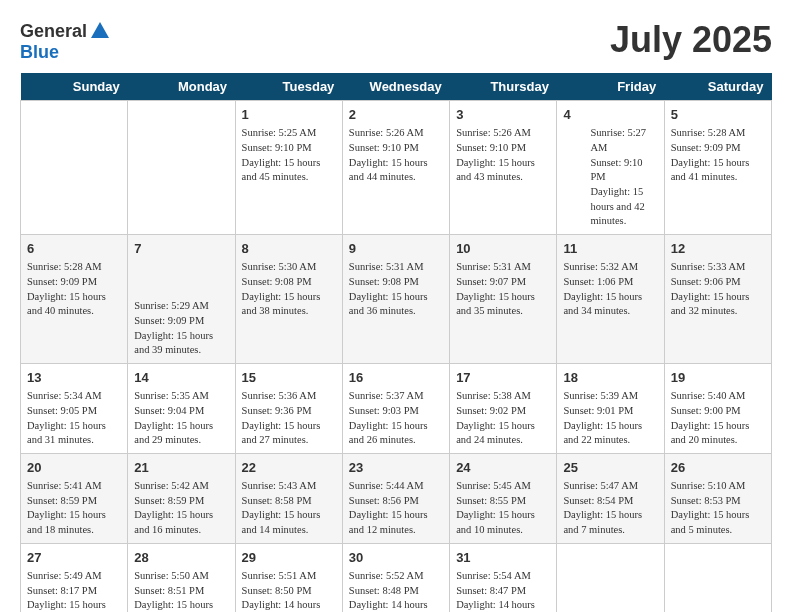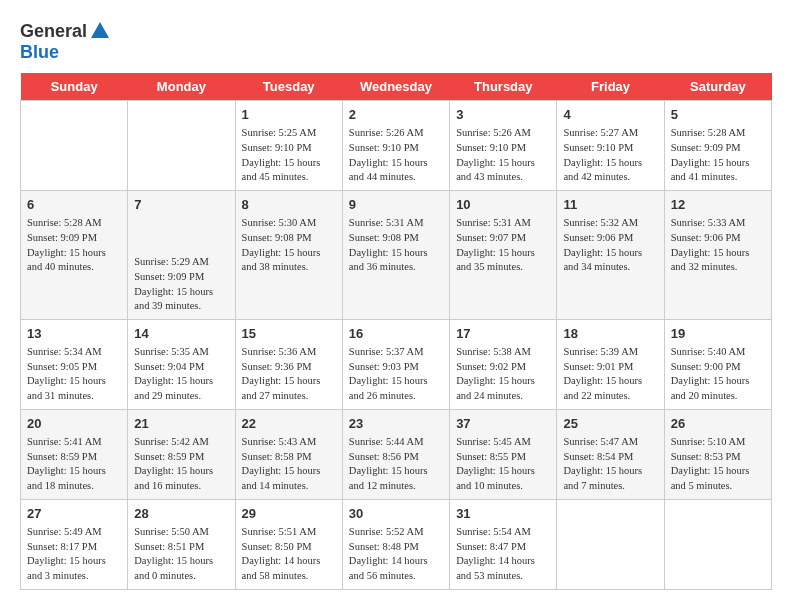--- a/index.html
+++ b/index.html
@@ -34,23 +34,23 @@
     .location {
       font-size: 16px;
       color: #333;
     }
     .calendar {
       width: 100%;
       border-collapse: collapse;
       font-size: 11px;
     }
     .calendar th {
-      background-color: #ef4444;
+      background-color: #0c4a6e;
       color: #fff;
-      text-align: center;
+      text-align: right;
       padding: 6px 8px;
       font-size: 13px;
       font-weight: bold;
     }
     .calendar td {
       border: 1px solid #ccc;
       vertical-align: top;
       padding: 5px 6px;
       width: calc(100% / 7);
       min-height: 80px;
@@ -84,20 +84,21 @@
       <div style="display:flex; align-items:center;text-align:right;">
         <span class="logo-general" style="font-size:18px; font-weight:bold;">General</span>
         <svg width="22" height="22" viewBox="0 0 22 22" style="margin: 0 2px;">
           <polygon points="11,2 20,18 2,18" fill="#1a6fbd"></polygon>
         </svg>
       </div>
       <span class="logo-blue" style="font-size:18px; font-weight:bold; color:#1a6fbd;">Blue</span>
     </div>
   </div>
   <div class="title-block">
+    <div class="month-title">July 2025</div>
   </div>
 </div>
 
 <table class="calendar">
   <thead>
     <tr>
     <th>Sunday</th>
         <th>Monday</th>
         <th>Tuesday</th>
         <th>Wednesday</th>
@@ -123,21 +124,21 @@
 Daylight: 15 hours and 44 minutes.</div>
         </td>
         <td>
           <span class="day-num">3</span>
           <div class="cell-content" style="white-space: pre-line;">Sunrise: 5:26 AM
 Sunset: 9:10 PM
 Daylight: 15 hours and 43 minutes.</div>
         </td>
         <td>
           <span class="day-num">4</span>
-          <div class="cell-content" style="white-space: pre-line;">Sunrise: 5:27 AM
+          <div class="cell-content" style="white-space: pre-line; margin-left: 27px;">Sunrise: 5:27 AM
 Sunset: 9:10 PM
 Daylight: 15 hours and 42 minutes.</div>
         </td>
         <td>
           <span class="day-num">5</span>
           <div class="cell-content" style="white-space: pre-line;">Sunrise: 5:28 AM
 Sunset: 9:09 PM
 Daylight: 15 hours and 41 minutes.</div>
         </td>
       </tr>
@@ -168,21 +169,21 @@
         </td>
         <td>
           <span class="day-num">10</span>
           <div class="cell-content" style="white-space: pre-line;">Sunrise: 5:31 AM
 Sunset: 9:07 PM
 Daylight: 15 hours and 35 minutes.</div>
         </td>
         <td>
           <span class="day-num">11</span>
           <div class="cell-content" style="white-space: pre-line;">Sunrise: 5:32 AM
-Sunset: 9:06 PM
+Sunset: 1:06 PM
 Daylight: 15 hours and 34 minutes.</div>
         </td>
         <td>
           <span class="day-num">12</span>
           <div class="cell-content" style="white-space: pre-line;">Sunrise: 5:33 AM
 Sunset: 9:06 PM
 Daylight: 15 hours and 32 minutes.</div>
         </td>
       </tr>
       <tr>
@@ -248,21 +249,21 @@
 Sunset: 8:58 PM
 Daylight: 15 hours and 14 minutes.</div>
         </td>
         <td>
           <span class="day-num">23</span>
           <div class="cell-content" style="white-space: pre-line;">Sunrise: 5:44 AM
 Sunset: 8:56 PM
 Daylight: 15 hours and 12 minutes.</div>
         </td>
         <td>
-          <span class="day-num">37</span>
+          <span class="day-num">24</span>
           <div class="cell-content" style="white-space: pre-line;">Sunrise: 5:45 AM
 Sunset: 8:55 PM
 Daylight: 15 hours and 10 minutes.</div>
         </td>
         <td>
           <span class="day-num">25</span>
           <div class="cell-content" style="white-space: pre-line;">Sunrise: 5:47 AM
 Sunset: 8:54 PM
 Daylight: 15 hours and 7 minutes.</div>
         </td>

